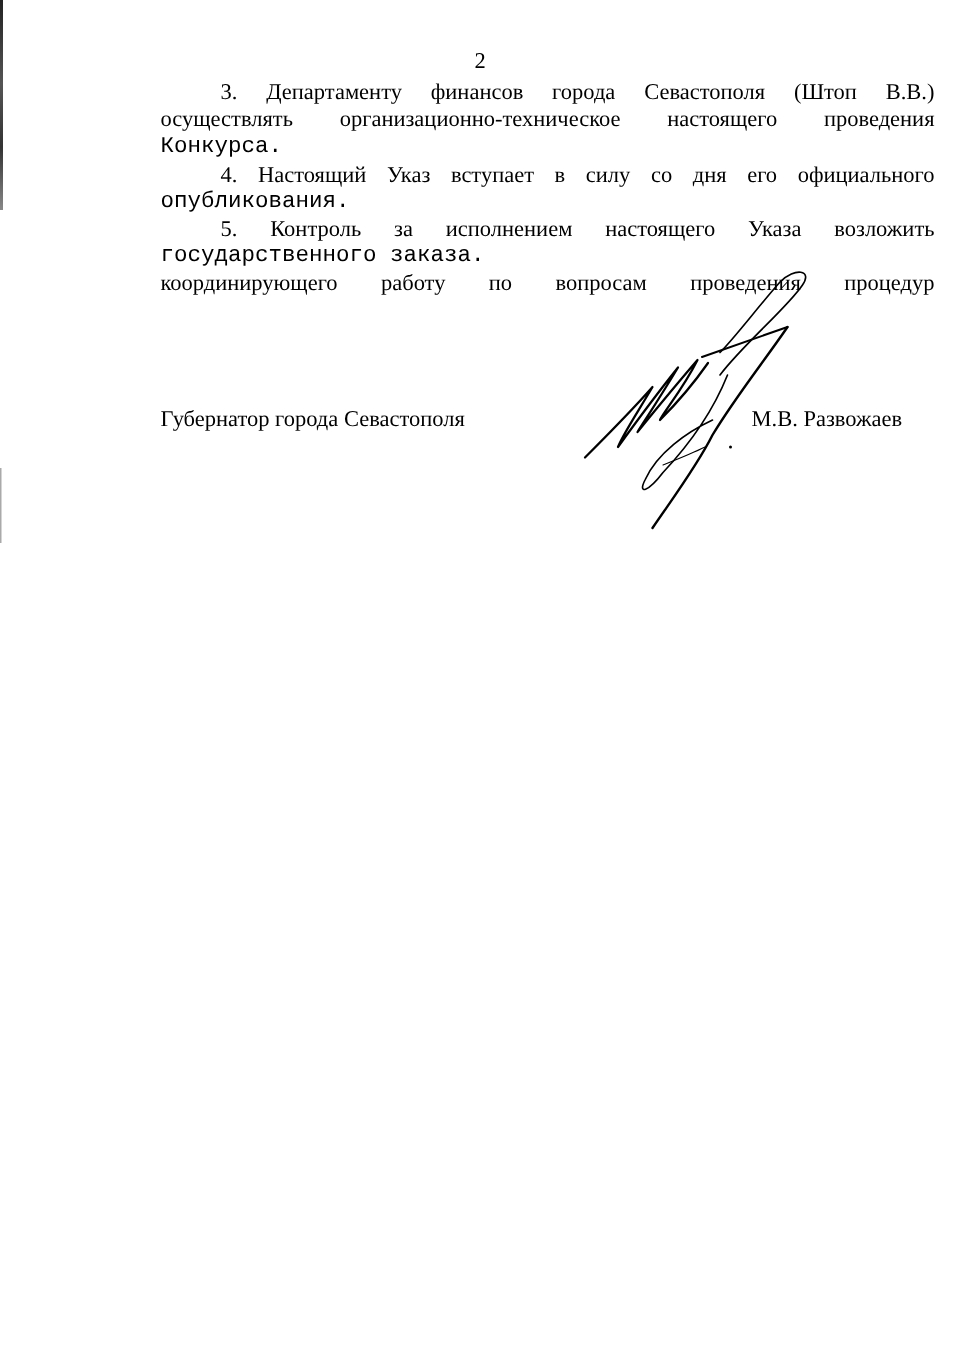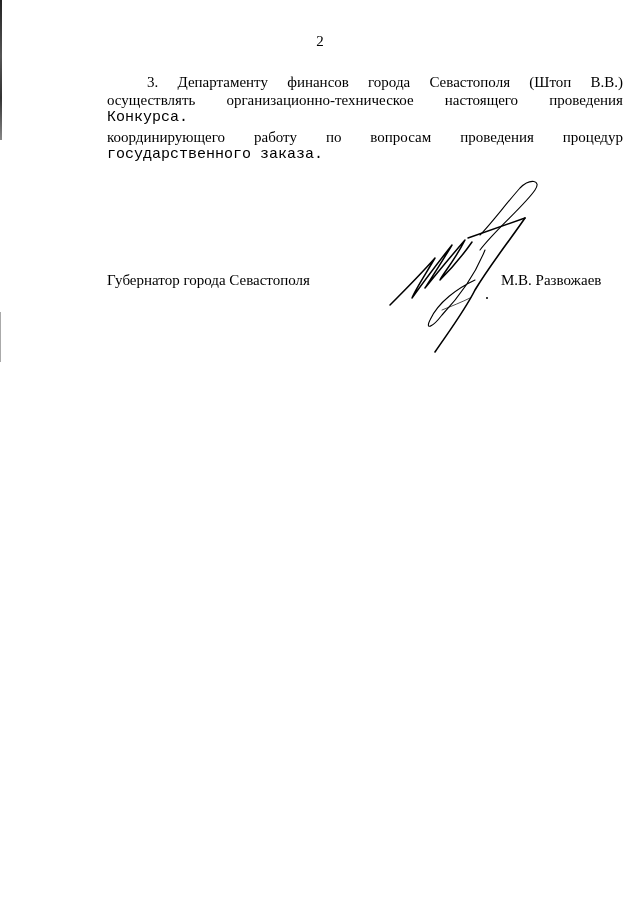--- a/index.html
+++ b/index.html
@@ -57,21 +57,20 @@
       text-align: justify;
       text-align-last: justify;
       white-space: nowrap;
     }
     .para .line.last {
       text-align-last: left;
       font-family: Liberation Mono, monospace;
     }
     .para .line.indent {
       padding-left: 40px;
-      margin-top: 20px;
     }
     .signature-row {
       position: absolute;
       top: 272px;
       left: 107px;
       width: 516px;
       font-size: 15px;
     }
     .sig-title {
       position: absolute;
@@ -101,22 +100,27 @@
 
 <div class="page-number">2</div>
 
 <div class="body-text">
   <p class="para">
     <span class="line indent">3. Департаменту финансов города Севастополя (Штоп В.В.)</span>
     <span class="line">осуществлять организационно-техническое настоящего проведения</span>
     <span class="line last">Конкурса.</span>
   </p>
   <p class="para">
+    <span class="line indent">4. Настоящий Указ вступает в силу со дня его официального</span>
+    <span class="line last">опубликования.</span>
+  </p>
+  <p class="para">
+    <span class="line indent">5. Контроль за исполнением настоящего Указа возложить</span>
+    <span class="line last">государственного заказа.</span>
     <span class="line">координирующего работу по вопросам проведения процедур</span>
-    <span class="line last">государственного заказа.</span>
   </p>
 </div>
 
 <div class="signature-row">
   <span class="sig-title">Губернатор города Севастополя</span>
   <span class="sig-name">М.В. Развожаев</span>
 </div>
 
 <svg class="signature" viewBox="0 0 160 180" xmlns="http://www.w3.org/2000/svg">
   <g fill="none" stroke="#000" stroke-linecap="round" stroke-linejoin="round">

